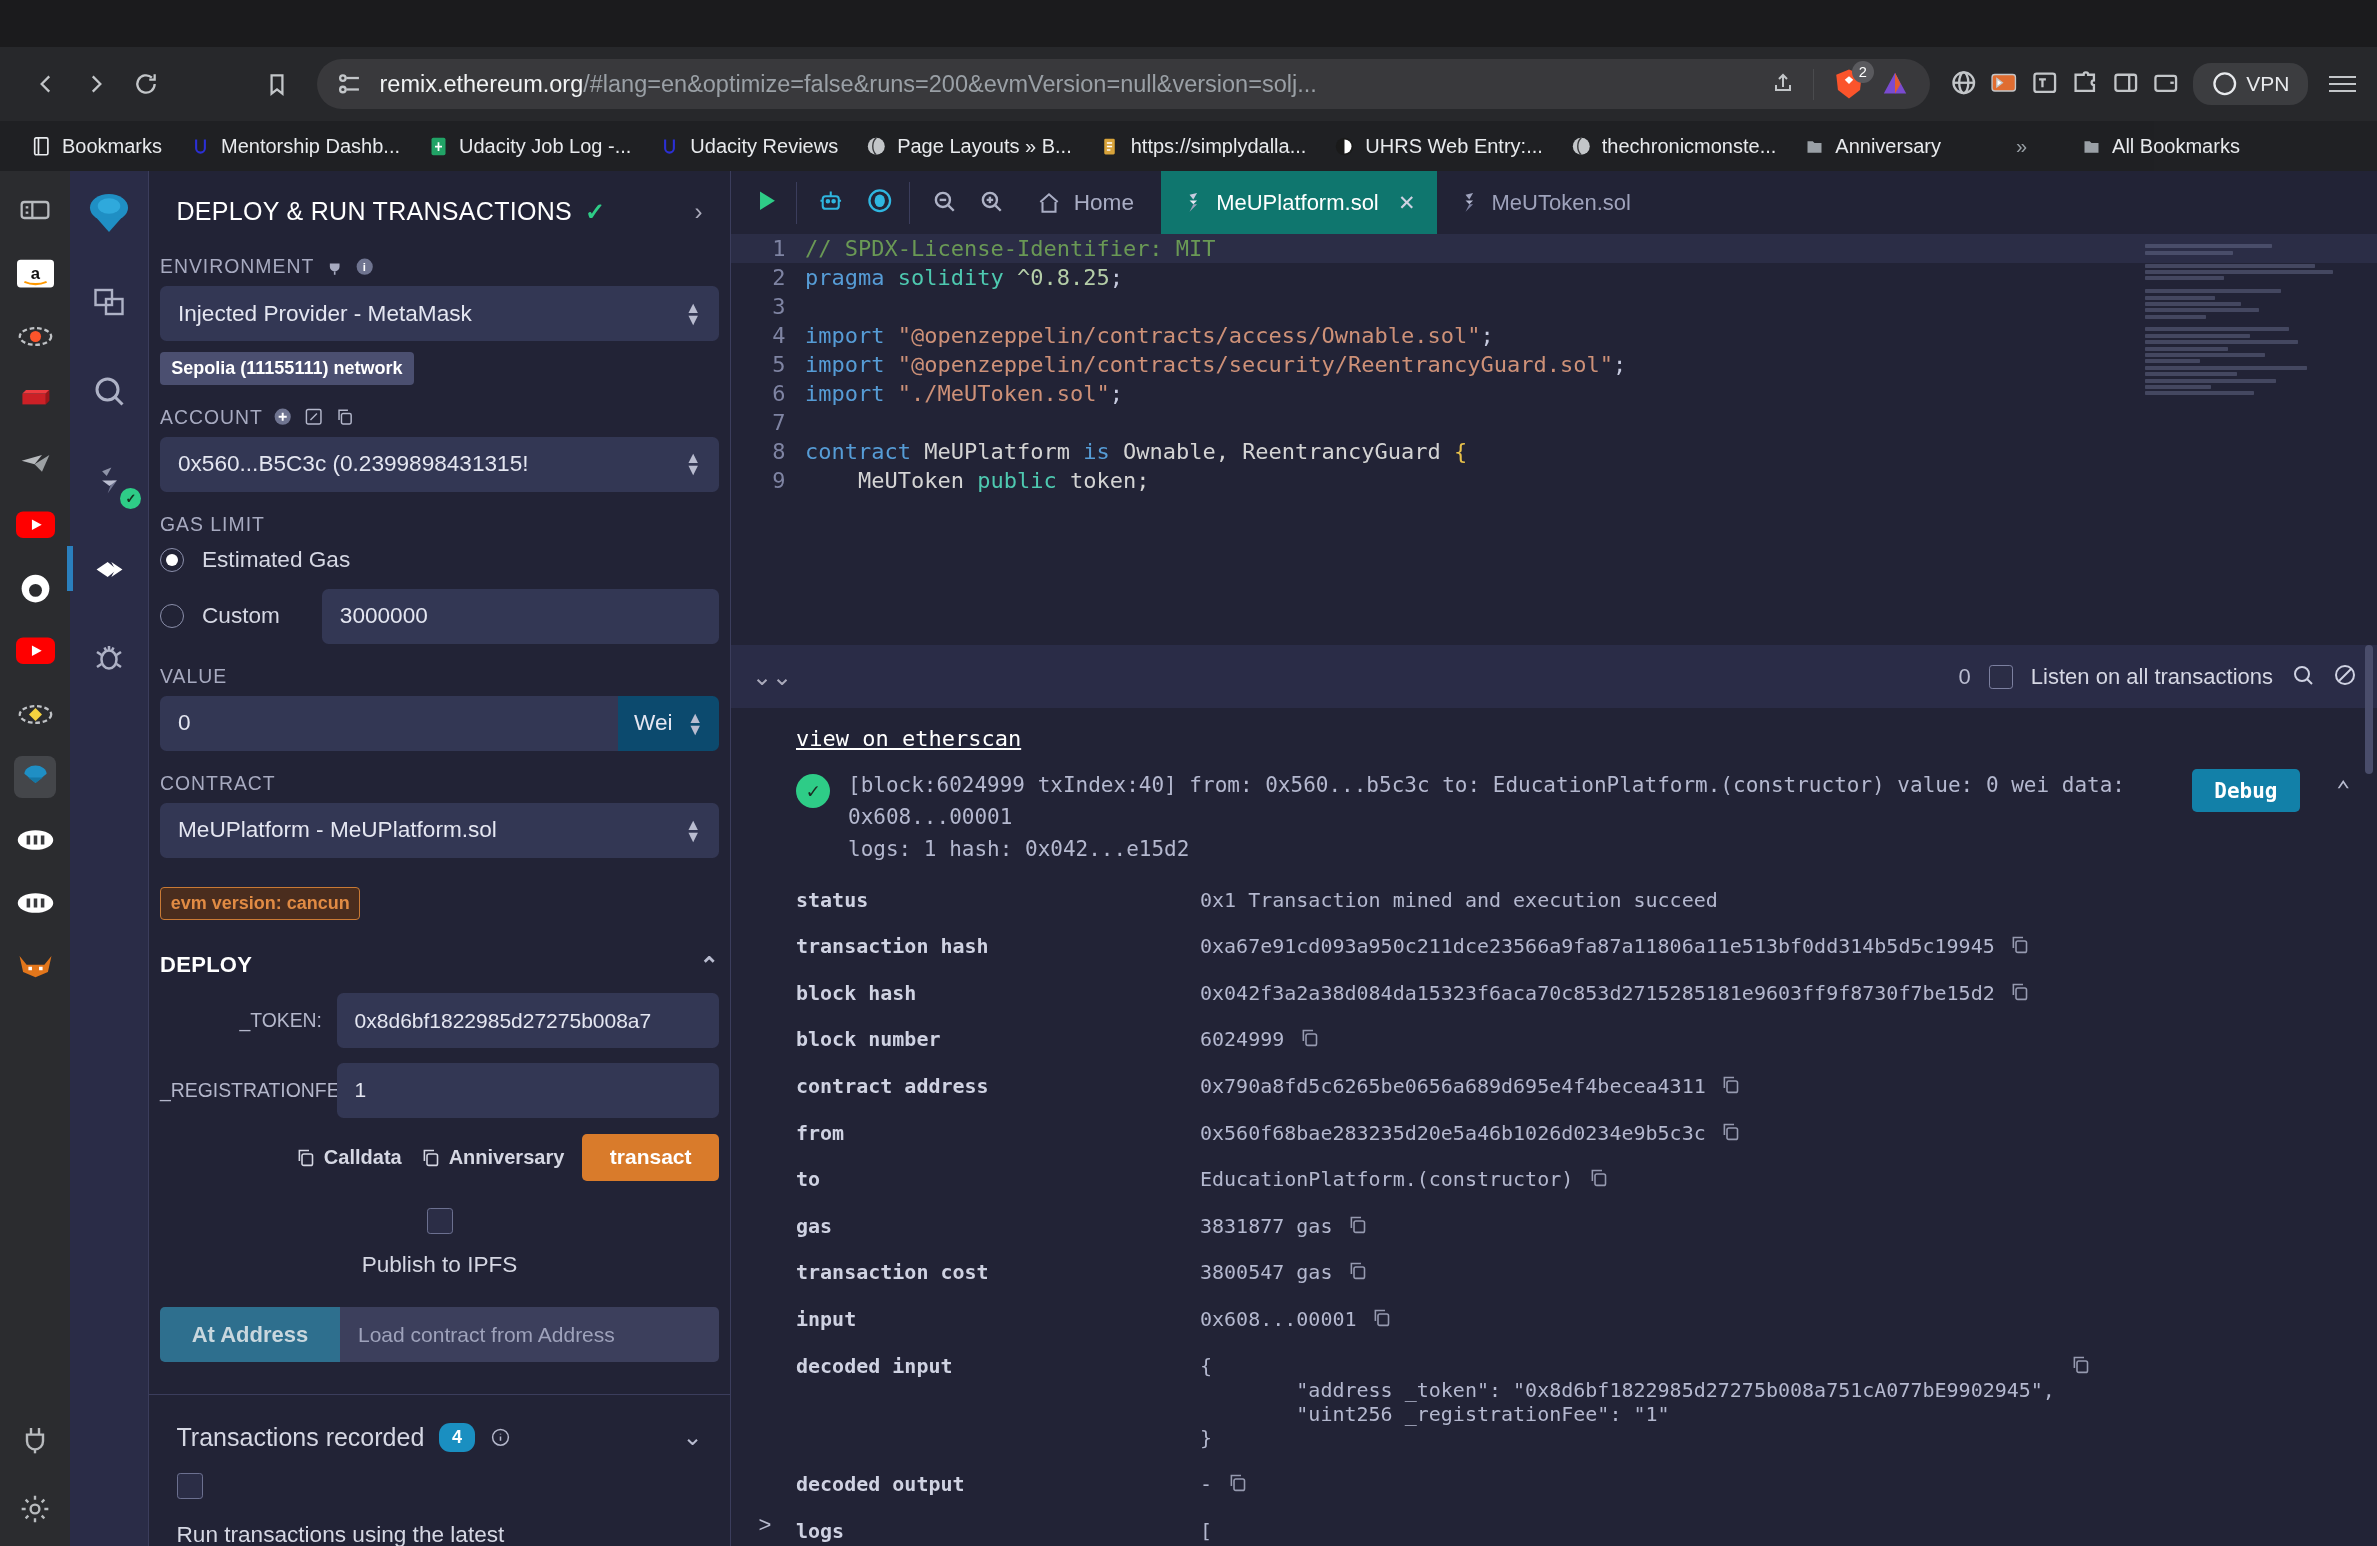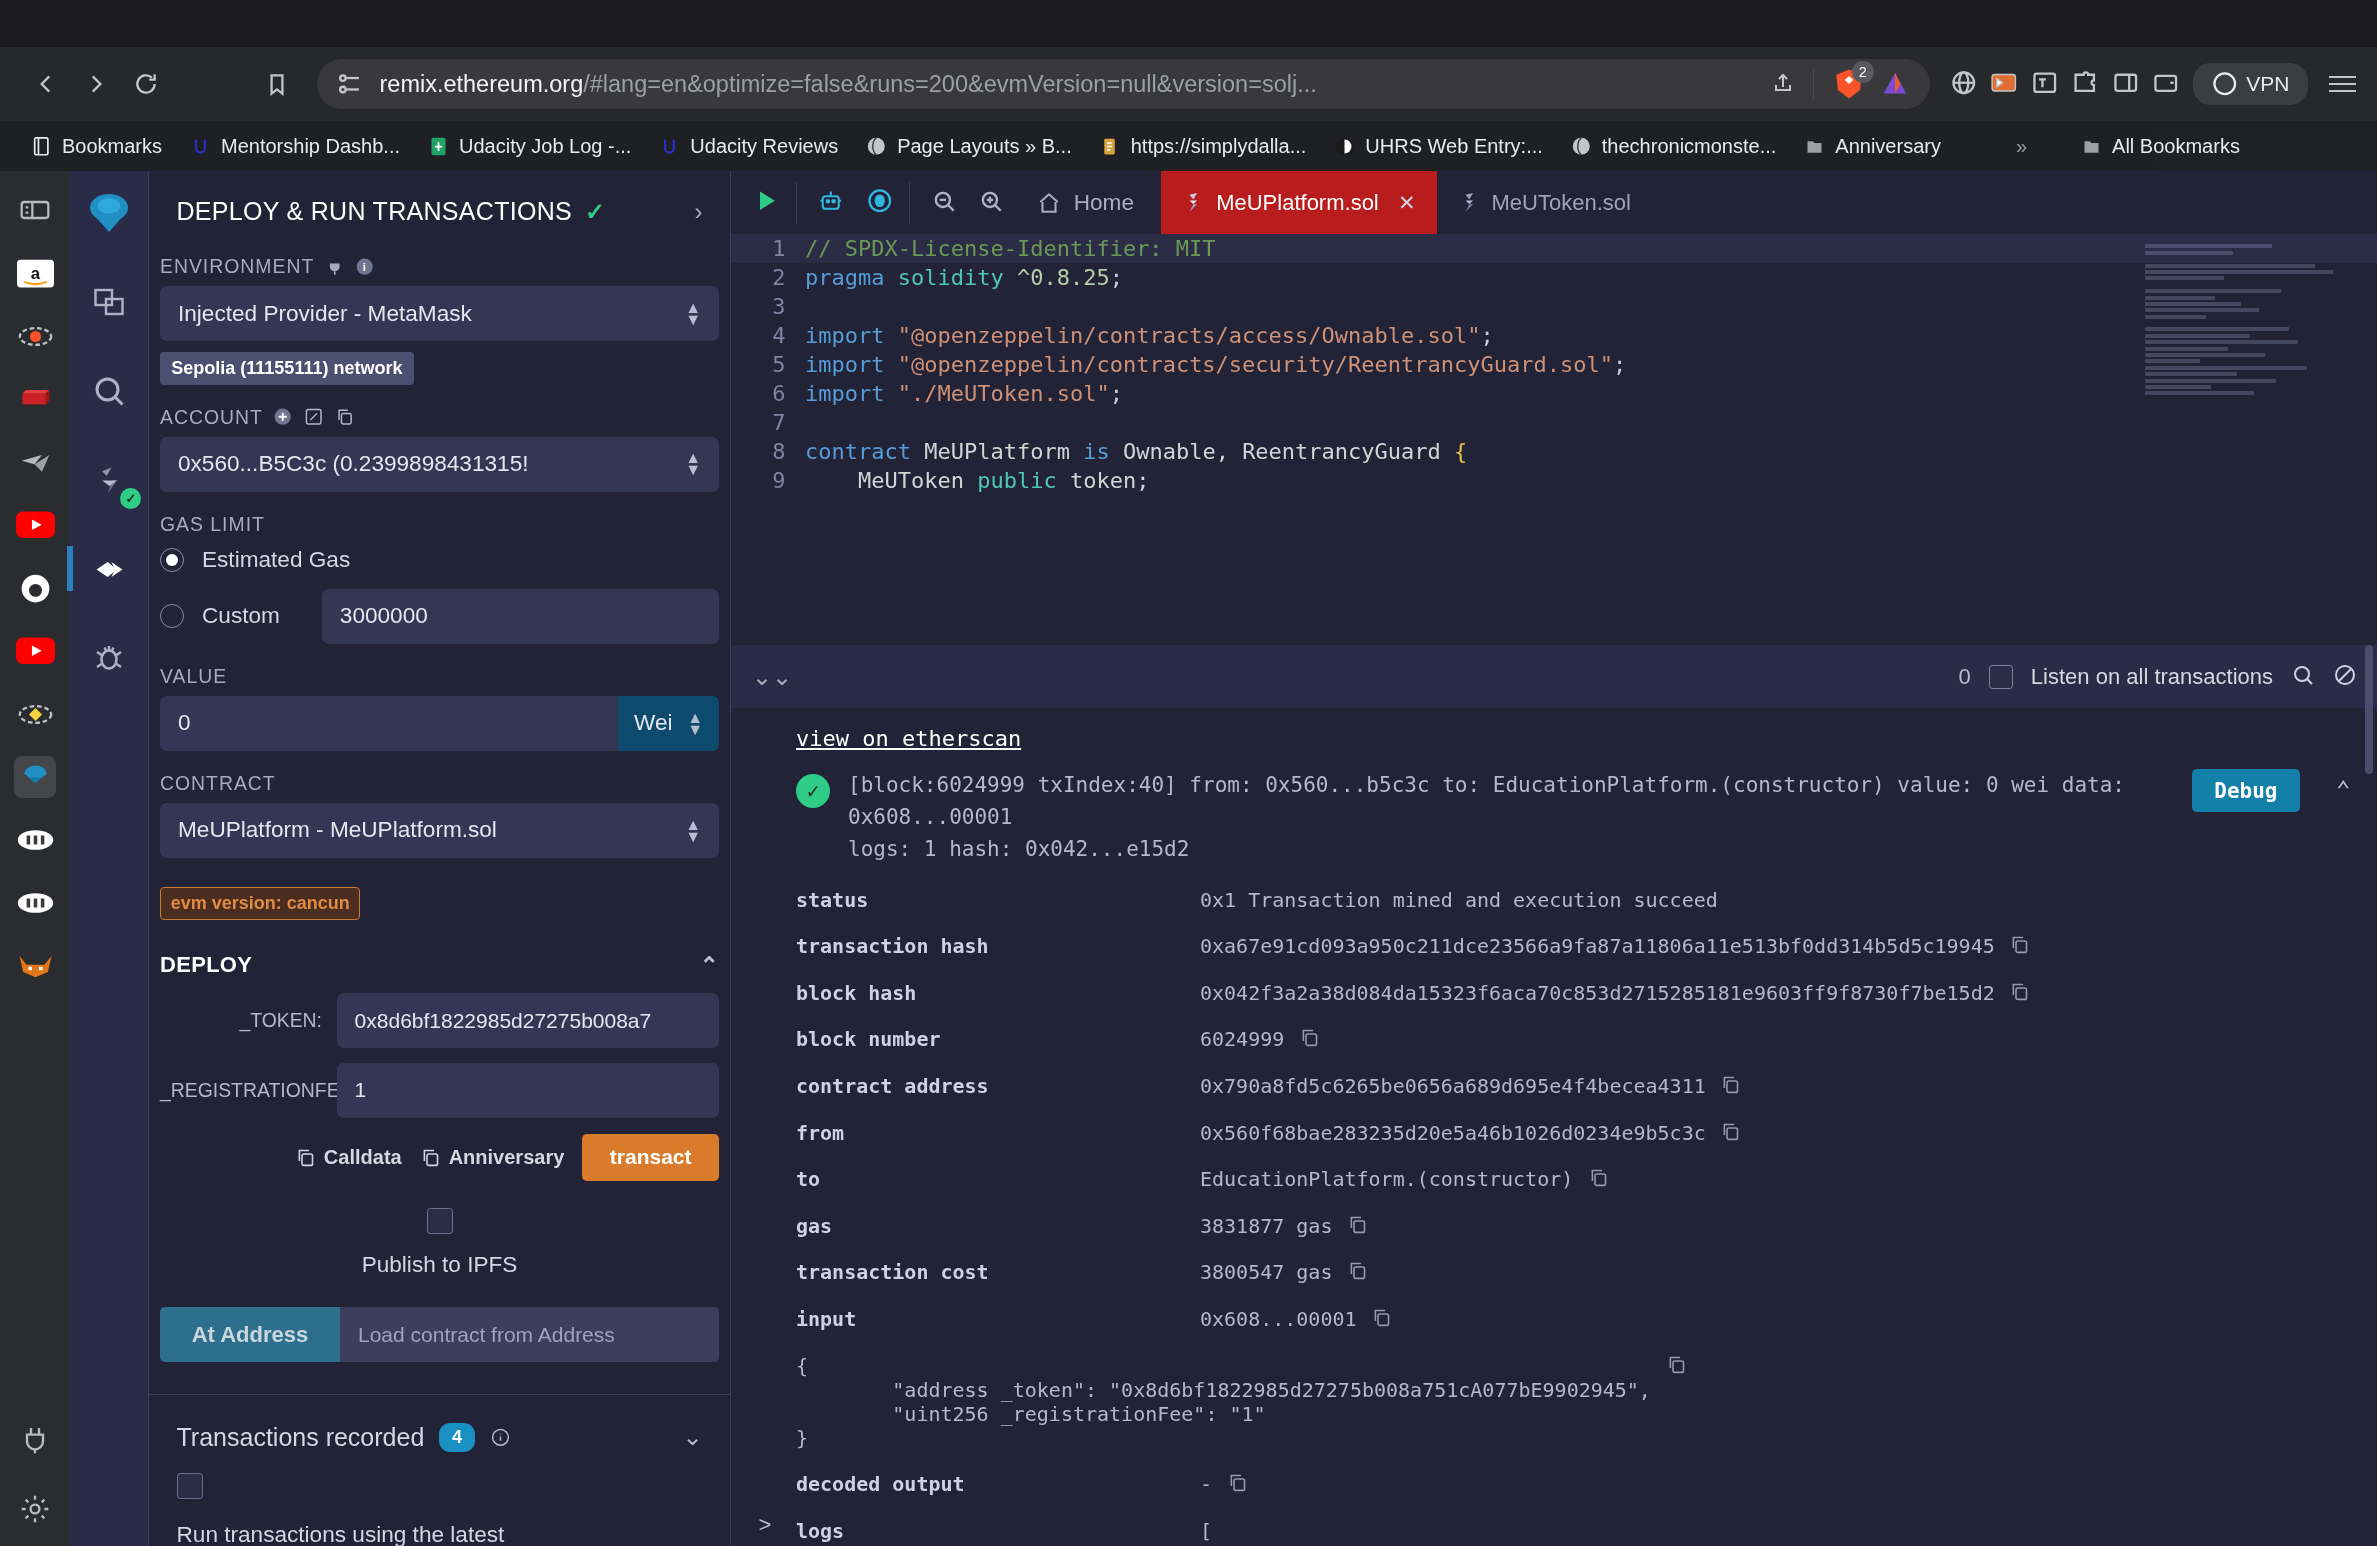--- a/index.html
+++ b/index.html
@@ -181,21 +181,21 @@
 
   
   .editor-area { position: absolute; top: 0; left: 661px; right: 0; height: 474px; background: #222336; }
   .ed-tabs { height: 63px; display: flex; align-items: center; background: #222336; }
   .ed-tool { display: flex; align-items: center; gap: 21px; padding: 0 16px 0 21px; }
   .ed-tool-sep { width: 0.8px; height: 42px; background: #3b3d5c; }
   .ed-tab {
     display: flex; align-items: center; gap: 11.3px; height: 63px; padding: 0 21px;
     font-size: 22px; color: #9ea2bb;
   }
-  .ed-tab.active { background: #b91c1c; color: #fff; }
+  .ed-tab.active { background: #0f766e; color: #fff; }
   .ed-close { color: #cfd2e2; font-size: 21px; margin-left: 8px; }
   .home-btn { display: flex; align-items: center; gap: 11.3px; font-size: 22.6px; color: #a9adc4; padding: 0 11.3px; }
   .code {
     font-family: "DejaVu Sans Mono", monospace; font-size: 22px; line-height: 29px;
     background: #222336; height: 411px; overflow: hidden; position: relative;
   }
   .cl { display: flex; height: 29px; }
   .cl.hl { background: #2b2d46; }
   .ln { width: 74px; text-align: right; padding-right: 19.4px; color: #7f84a3; flex: none; }
   .ct { color: #c7cbe0; white-space: pre; }
@@ -1002,20 +1002,21 @@
             <div class="kv">
               <span class="kv-k">input</span>
               <span class="kv-v">0x608...00001<svg class="copy-ico" viewBox="0 0 24 24" fill="none" stroke="#b4b8cf" stroke-width="1.8">
                   <rect x="8" y="8" width="12" height="13" rx="2"></rect>
                   <path d="M5 16V4h11"></path>
                 </svg></span>
             </div>
           </div>
 
         <div class="kv">
+          <span class="kv-k">decoded input</span>
           <span class="kv-v"><span>{
         "address _token": "0x8d6bf1822985d27275b008a751cA077bE9902945",
         "uint256 _registrationFee": "1"
 }</span><svg class="copy-ico" viewBox="0 0 24 24" fill="none" stroke="#b4b8cf" stroke-width="1.8">
                 <rect x="8" y="8" width="12" height="13" rx="2"></rect>
                 <path d="M5 16V4h11"></path>
               </svg></span>
         </div>
 
         <div class="kv">

